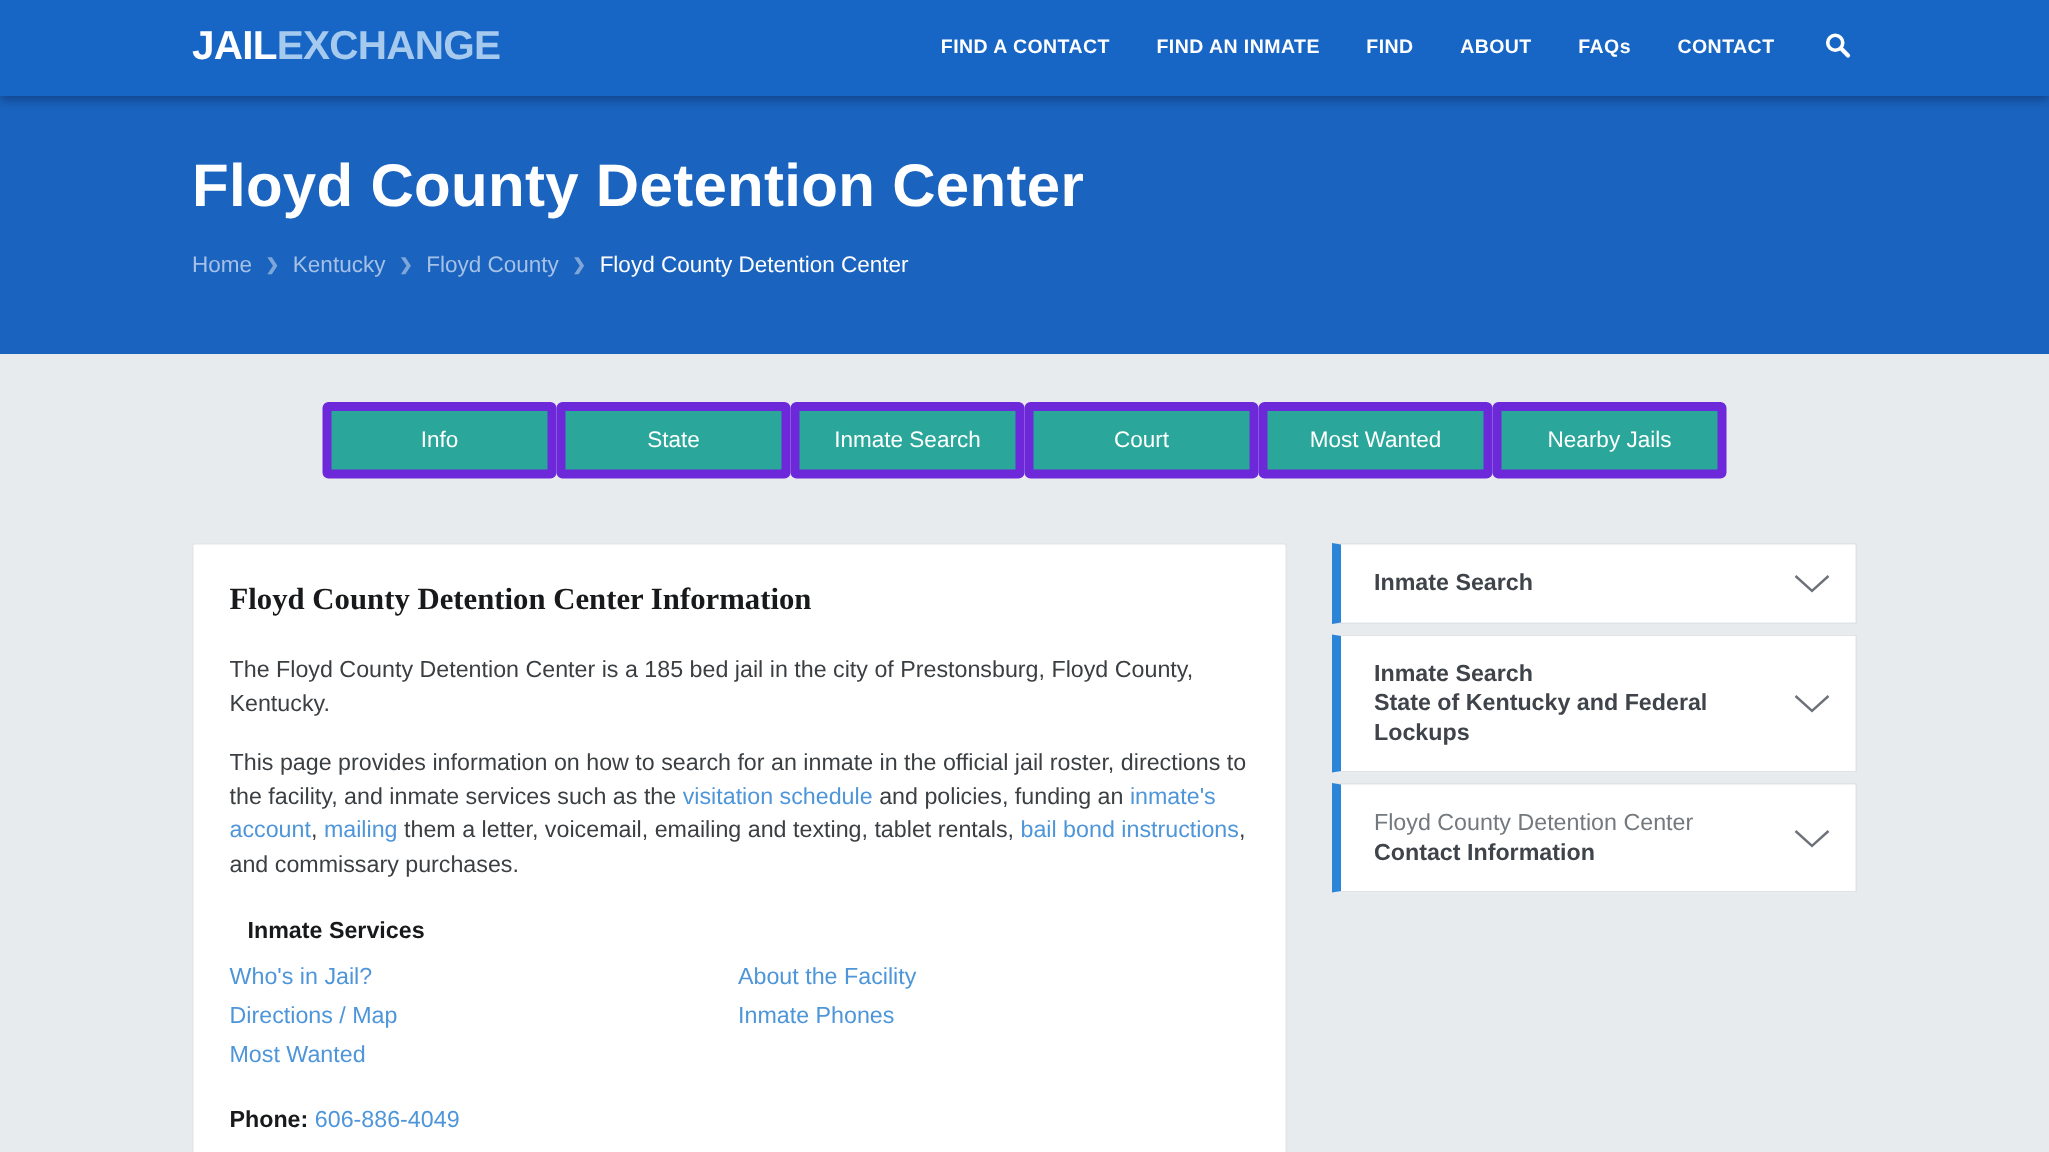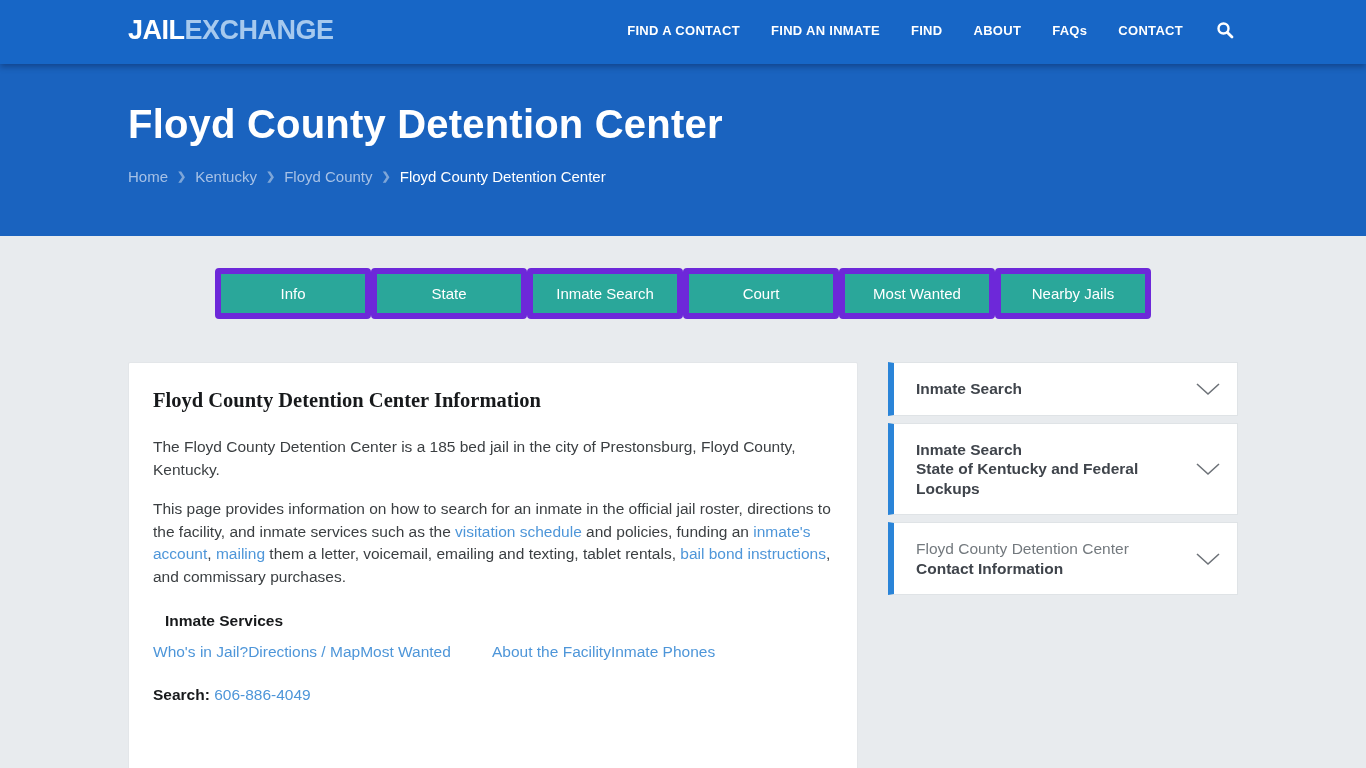--- a/index.html
+++ b/index.html
@@ -115,21 +115,21 @@
     max-width: 680px;
   }
   .main-card a { color: #4e96d9; }
   .services-heading {
     font-size: 15.5px;
     font-weight: 700;
     color: #17191b;
     margin: 24px 0 9px 12px;
   }
   .services-cols { display: flex; }
-  .services-col { width: 342px; display: flex; flex-direction: row; }
+  .services-col { width: 342px; display: flex; flex-direction: column; }
   .services-col a {
     font-size: 15.5px;
     line-height: 26px;
     color: #4e96d9;
   }
   .phone-row { margin-top: 21px; font-size: 15.5px; }
   .phone-row .label { font-weight: 700; color: #17191b; }
 
   
   .sidebar { width: 350px; margin-left: 30px; display: flex; flex-direction: column; }
@@ -208,21 +208,21 @@
         <a>Directions / Map</a>
         <a>Most Wanted</a>
       </div>
       <div class="services-col">
         <a>About the Facility</a>
         <a>Inmate Phones</a>
       </div>
     </div>
 
     <div class="phone-row">
-      <span class="label">Search:</span>
+      <span class="label">Phone:</span>
       <a>606-886-4049</a>
     </div>
 
   </article>
 
   <aside class="sidebar">
 
     <div class="side-card">
       <div class="lines">
         <div class="side-line bold">Inmate Search</div>

